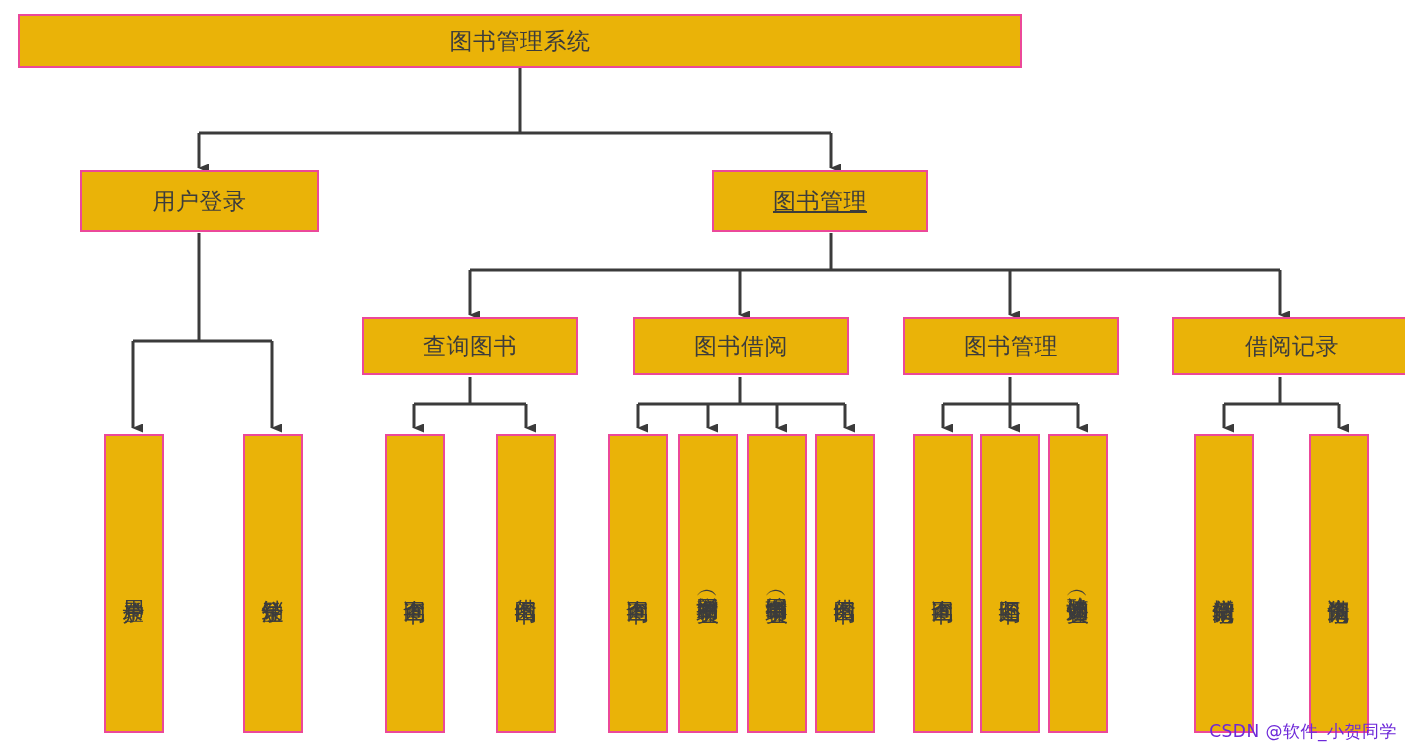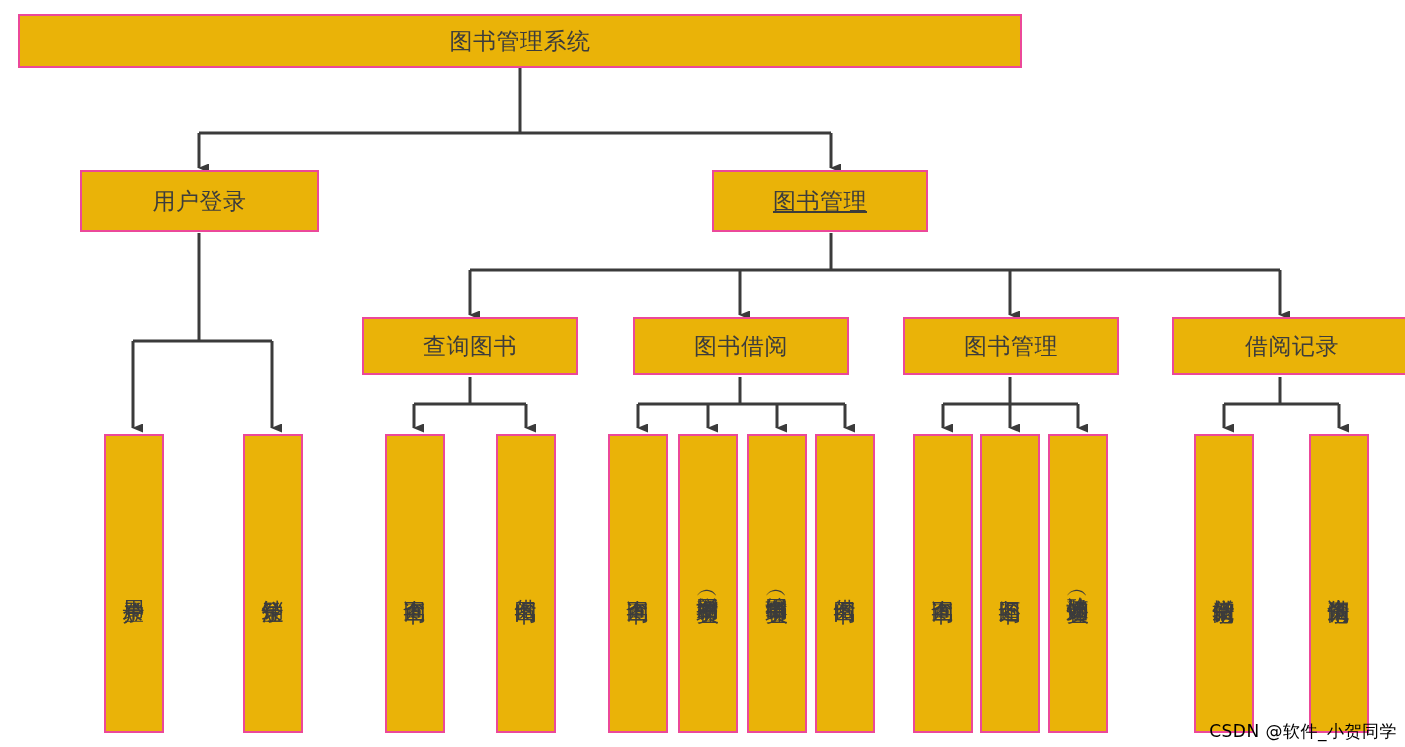--- a/index.html
+++ b/index.html
@@ -55,21 +55,21 @@
   .node-v .vlabel {
     writing-mode: vertical-rl;
     text-orientation: upright;
     display: block;
   }
   .watermark {
     position: absolute;
     right: 8px;
     bottom: 4px;
     font-size: 17px;
-    color: #000000;
+    color: #6d28d9;
     letter-spacing: 0.5px;
     z-index: 5;
     white-space: nowrap;
   }
 </style>
 </head>
 <body>
 
 <div id="diagram-root">
 

